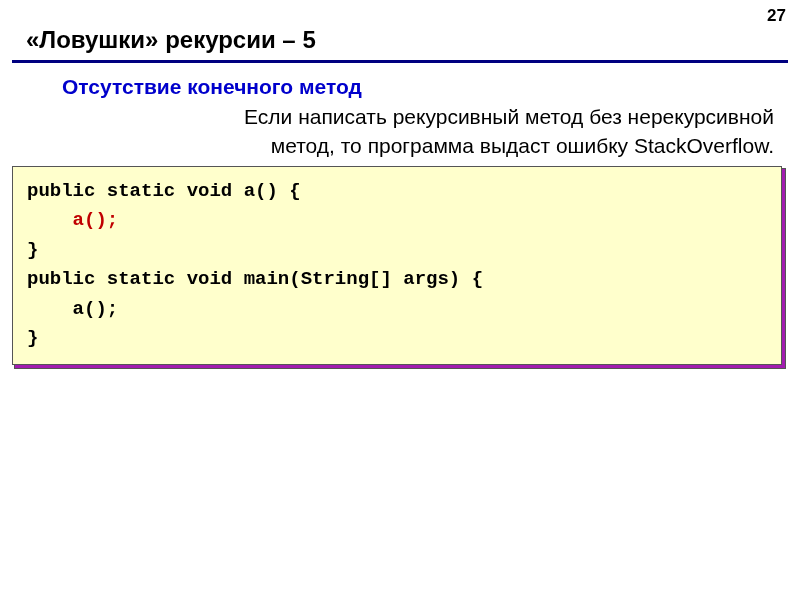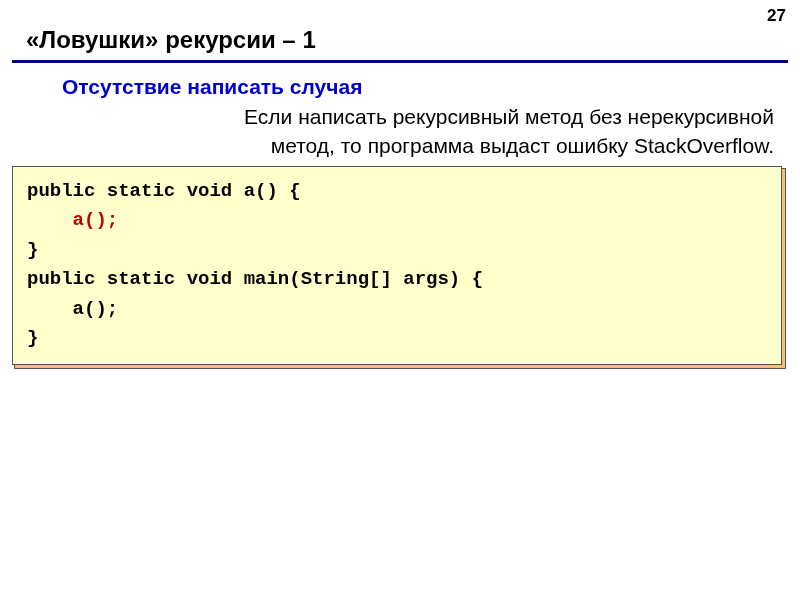--- a/index.html
+++ b/index.html
@@ -55,21 +55,21 @@
   .para .first {
     display: inline-block;
     text-indent: 36px;
   }
   .codebox-wrap {
     margin: 8px 14px 0 14px;
   }
   .codebox {
     position: relative;
     border: 1px solid #555;
-    background: #fdba74;
+    background: #a21caf;
   }
   .codebox-inner {
     position: relative;
     top: -3px;
     left: -3px;
     background: #ffffcc;
     border: 1px solid #555;
     padding: 10px 14px 10px 14px;
   }
   .code {
@@ -82,25 +82,25 @@
   }
   .recursive { color: #c00000; }
 </style>
 </head>
 <body>
 
 <div class="slide">
 
   <div class="page-num">27</div>
 
-  <div class="title">«Ловушки» рекурсии – 1</div>
+  <div class="title">«Ловушки» рекурсии – 5</div>
   <div class="hr"></div>
 
   <div class="body">
-    <div class="subtitle">Отсутствие написать случая</div>
+    <div class="subtitle">Отсутствие конечного метод</div>
     <div class="para">
       <span class="first">Если написать рекурсивный метод без нерекурсивной</span><br>
       <span>метод, то программа выдаст ошибку StackOverflow.</span>
     </div>
   </div>
 
   <div class="codebox-wrap">
     <div class="codebox">
       <div class="codebox-inner">
         <div class="code"><span>public static void a() {</span>

